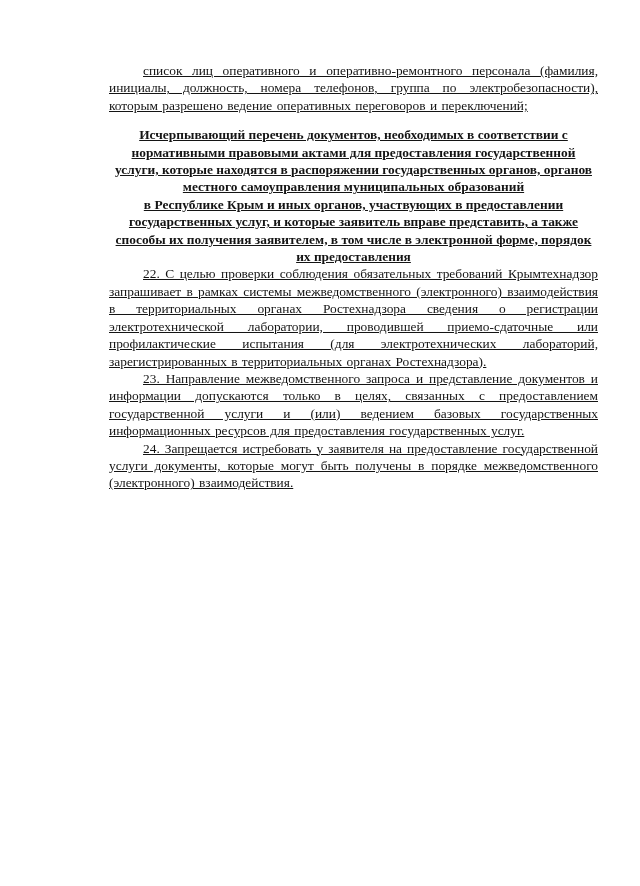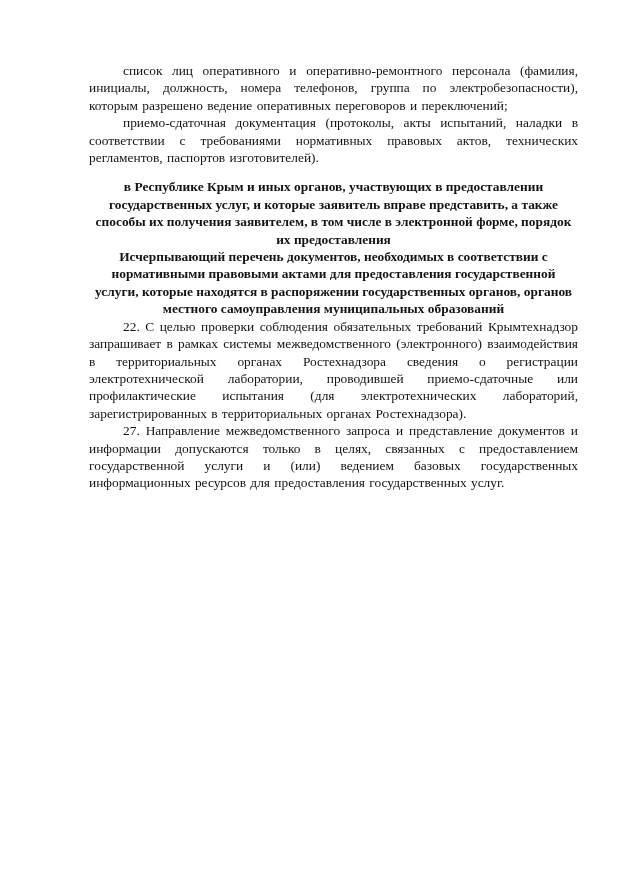--- a/index.html
+++ b/index.html
@@ -10,22 +10,23 @@
     margin: 0 auto;
     background: #ffffff;
     color: #141414;
     font-family: "Liberation Serif", "DejaVu Serif", serif;
     overflow: hidden;
     box-sizing: border-box;
   }
   .content {
     position: absolute;
     top: 62px;
-    left: 89px;
+    left: 109px;
     width: 489px;
+    text-decoration: underline;
   }
   .body-par {
     margin: 0;
     font-size: 13.4px;
     line-height: 17.4px;
     text-align: justify;
     text-indent: 34px;
     word-spacing: 1px;
   }
   .heading-block {
@@ -43,29 +44,29 @@
 </style>
 </head>
 <body>
 
 <div class="page">
   <div class="content">
 
     <p class="body-par">список лиц оперативного и оперативно-ремонтного персонала (фамилия, инициалы, должность, номера телефонов, группа по электробезопасности), которым разрешено ведение оперативных переговоров и переключений;</p>
 
 
-    <p class="body-par">приемо-сдаточная документация (протоколы, акты испытаний, наладки в соответствии с требованиями нормативных правовых актов, технических регламентов, паспортов изготовителей).</p>
 
 
     <div class="heading-block">
+      <p class="heading-line">Исчерпывающий перечень документов, необходимых в соответствии с нормативными правовыми актами для предоставления государственной услуги, которые находятся в распоряжении государственных органов, органов местного самоуправления муниципальных образований</p>
       <p class="heading-line">в Республике Крым и иных органов, участвующих в предоставлении государственных услуг, и которые заявитель вправе представить, а также способы их получения заявителем, в том числе в электронной форме, порядок их предоставления</p>
-      <p class="heading-line">Исчерпывающий перечень документов, необходимых в соответствии с нормативными правовыми актами для предоставления государственной услуги, которые находятся в распоряжении государственных органов, органов местного самоуправления муниципальных образований</p>
     </div>
 
     <p class="body-par">22. С целью проверки соблюдения обязательных требований Крымтехнадзор запрашивает в рамках системы межведомственного (электронного) взаимодействия в территориальных органах Ростехнадзора сведения о регистрации электротехнической лаборатории, проводившей приемо-сдаточные или профилактические испытания (для электротехнических лабораторий, зарегистрированных в территориальных органах Ростехнадзора).</p>
 
-    <p class="body-par">27. Направление межведомственного запроса и представление документов и информации допускаются только в целях, связанных с предоставлением государственной услуги и (или) ведением базовых государственных информационных ресурсов для предоставления государственных услуг.</p>
+    <p class="body-par">23. Направление межведомственного запроса и представление документов и информации допускаются только в целях, связанных с предоставлением государственной услуги и (или) ведением базовых государственных информационных ресурсов для предоставления государственных услуг.</p>
 
+    <p class="body-par">24. Запрещается истребовать у заявителя на предоставление государственной услуги документы, которые могут быть получены в порядке межведомственного (электронного) взаимодействия.</p>
 
 
 
   </div>
 </div>
 
 </body></html>

